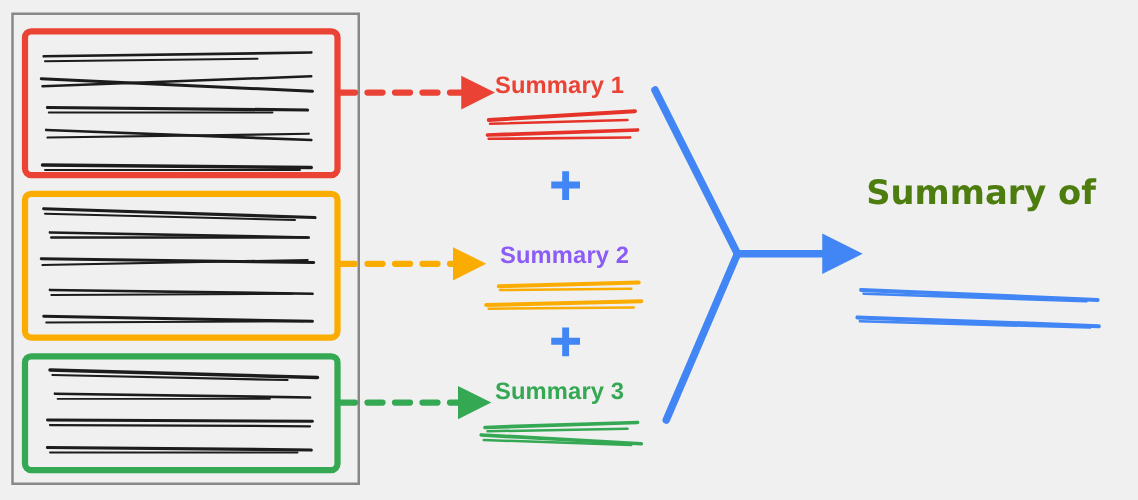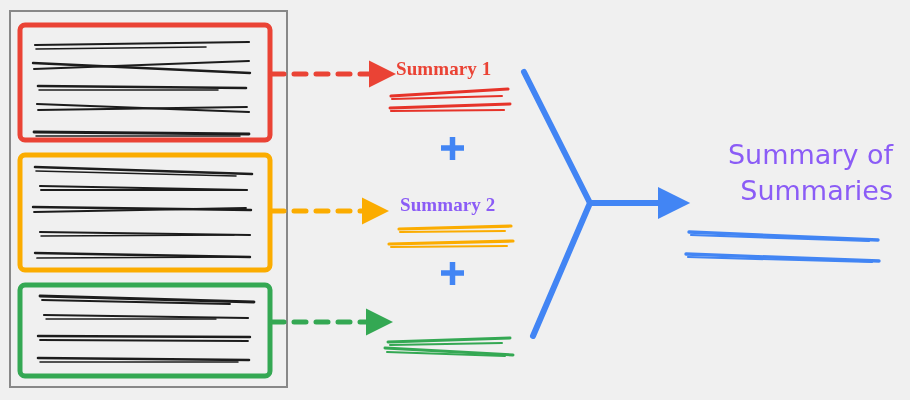--- a/index.html
+++ b/index.html
@@ -20,39 +20,39 @@
   }
   svg.layer {
     position: absolute;
     left: 0;
     top: 0;
     width: 910px;
     height: 400px;
   }
   .summary-label {
     position: absolute;
-    font-family: Liberation Serif, serif;
+    font-family: Liberation Sans, sans-serif;
     font-size: 19px;
     font-weight: 600;
     letter-spacing: 0.1px;
     white-space: nowrap;
   }
   #label-summary-1 { left: 396px; top: 58px; color: #ea4335; }
   #label-summary-2 { left: 400px; top: 194px; color: #8b5cf6; }
   #label-summary-3 { left: 396px; top: 303px; color: #34a853; }
   #label-final {
     position: absolute;
     left: 693px;
     top: 137px;
     width: 200px;
-    text-align: right;
-    color: #8b5cf6;
+    text-align: left;
+    color: #4d7c0f;
     font-family: "DejaVu Sans", "Liberation Sans", sans-serif;
     font-size: 27px;
-    font-weight: 400;
+    font-weight: 700;
     line-height: 36px;
   }
 </style>
 </head>
 <body>
 
 <div id="canvas">
 
   <svg class="layer" viewBox="0 0 910 400" xmlns="http://www.w3.org/2000/svg">
 
@@ -169,19 +169,19 @@
     </g>
     <g>
       <path d="M441 273 L464 273 M452.5 262 L452.5 285" stroke="#4285f4" stroke-width="5.5" stroke-linecap="butt"></path>
     </g>
   </svg>
 
   <div class="summary-label" id="label-summary-1">Summary 1</div>
 
   <div class="summary-label" id="label-summary-2">Summary 2</div>
 
+  <div class="summary-label" id="label-summary-3">Summary 3</div>
 
   <div id="label-final">
     <div>Summary of</div>
-    <div>Summaries</div>
   </div>
 
 </div>
 
 </body></html>

